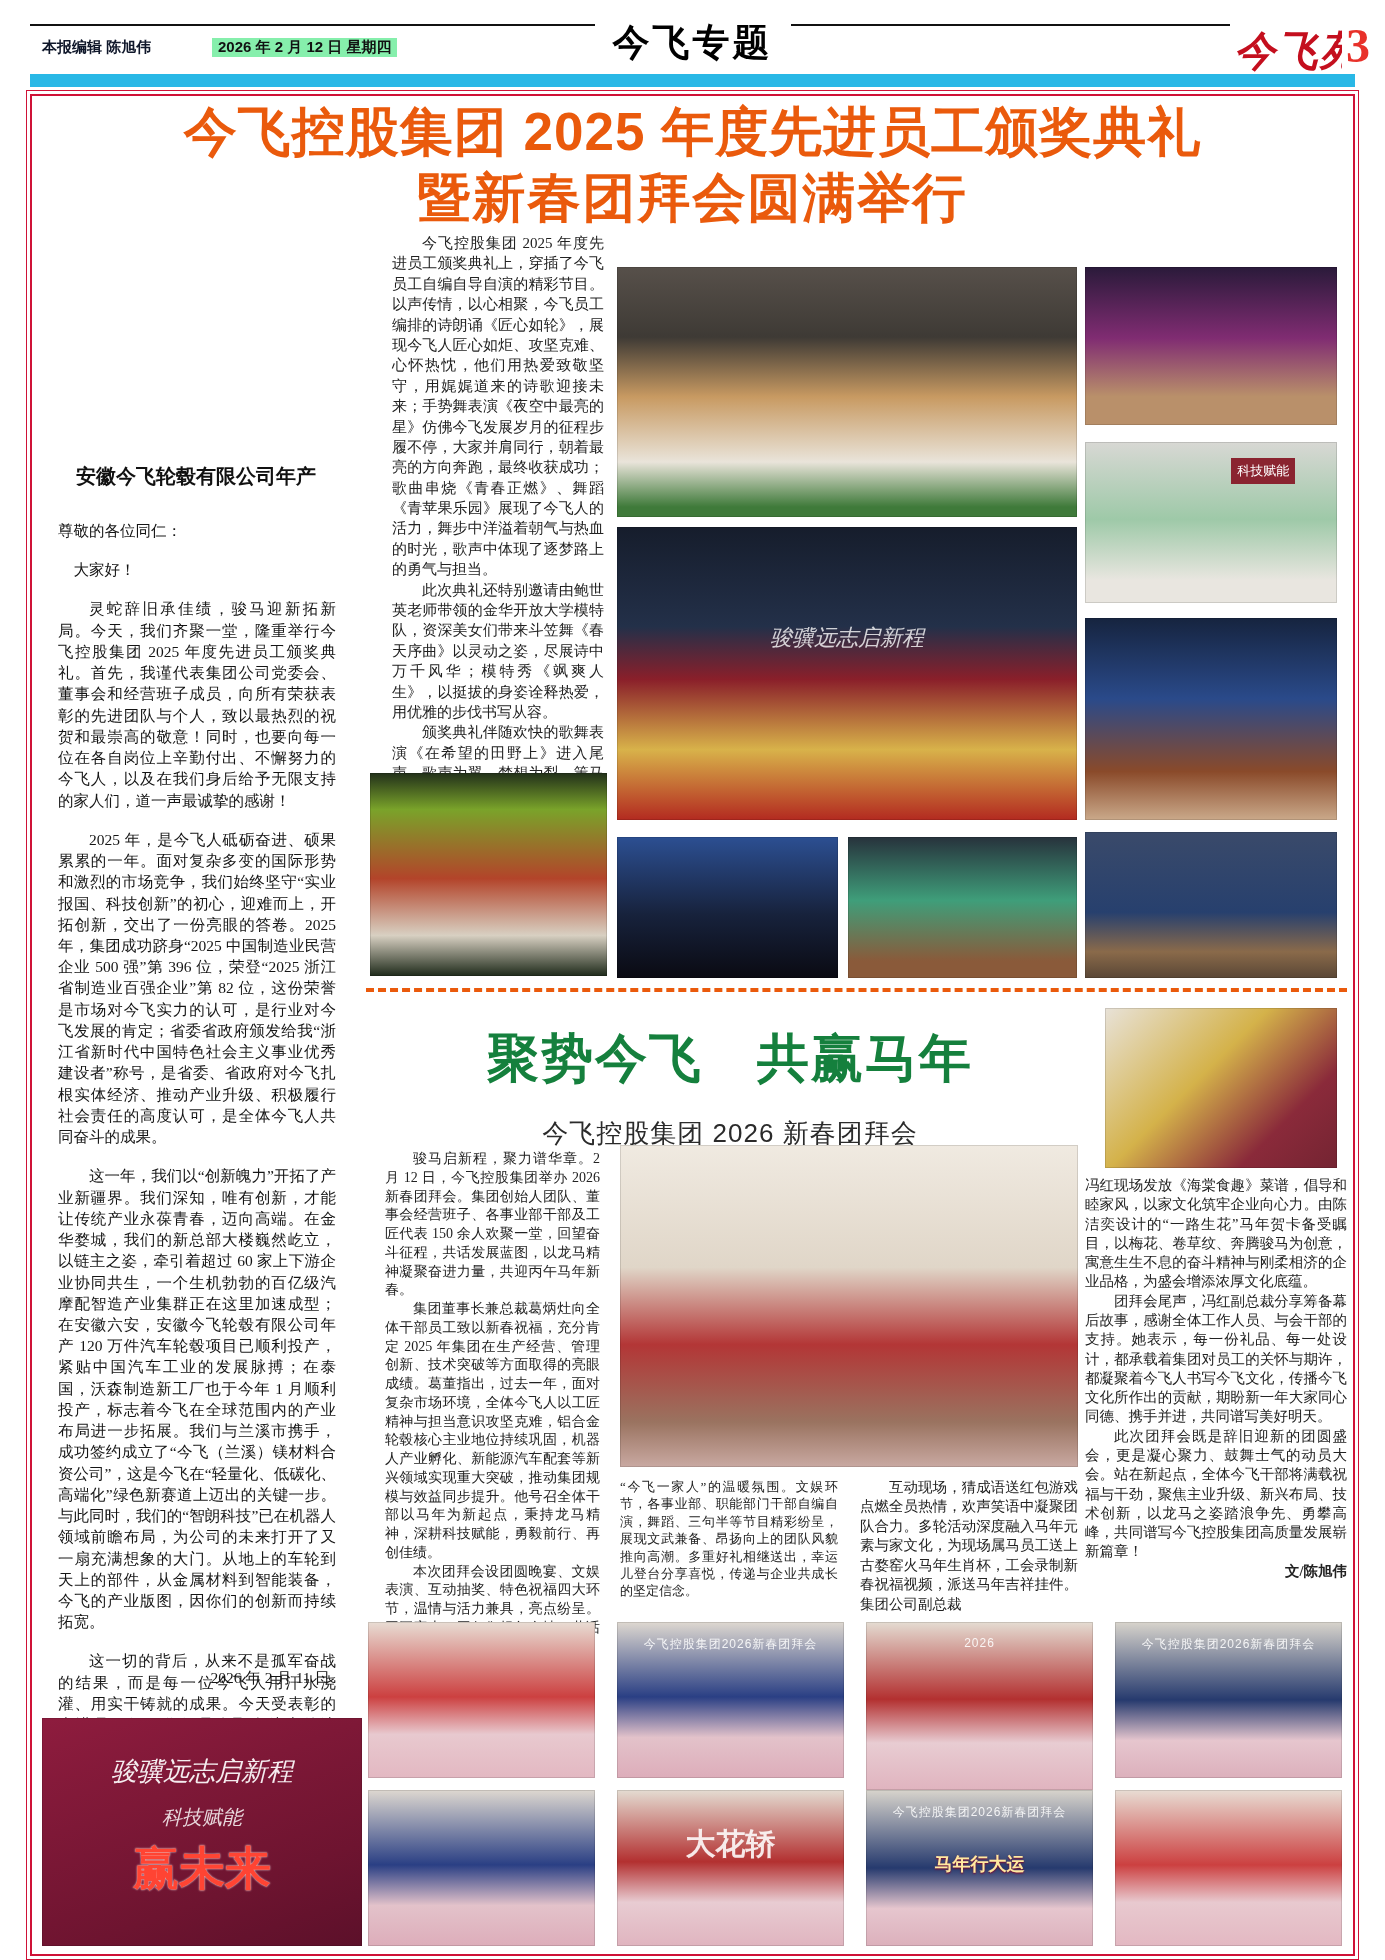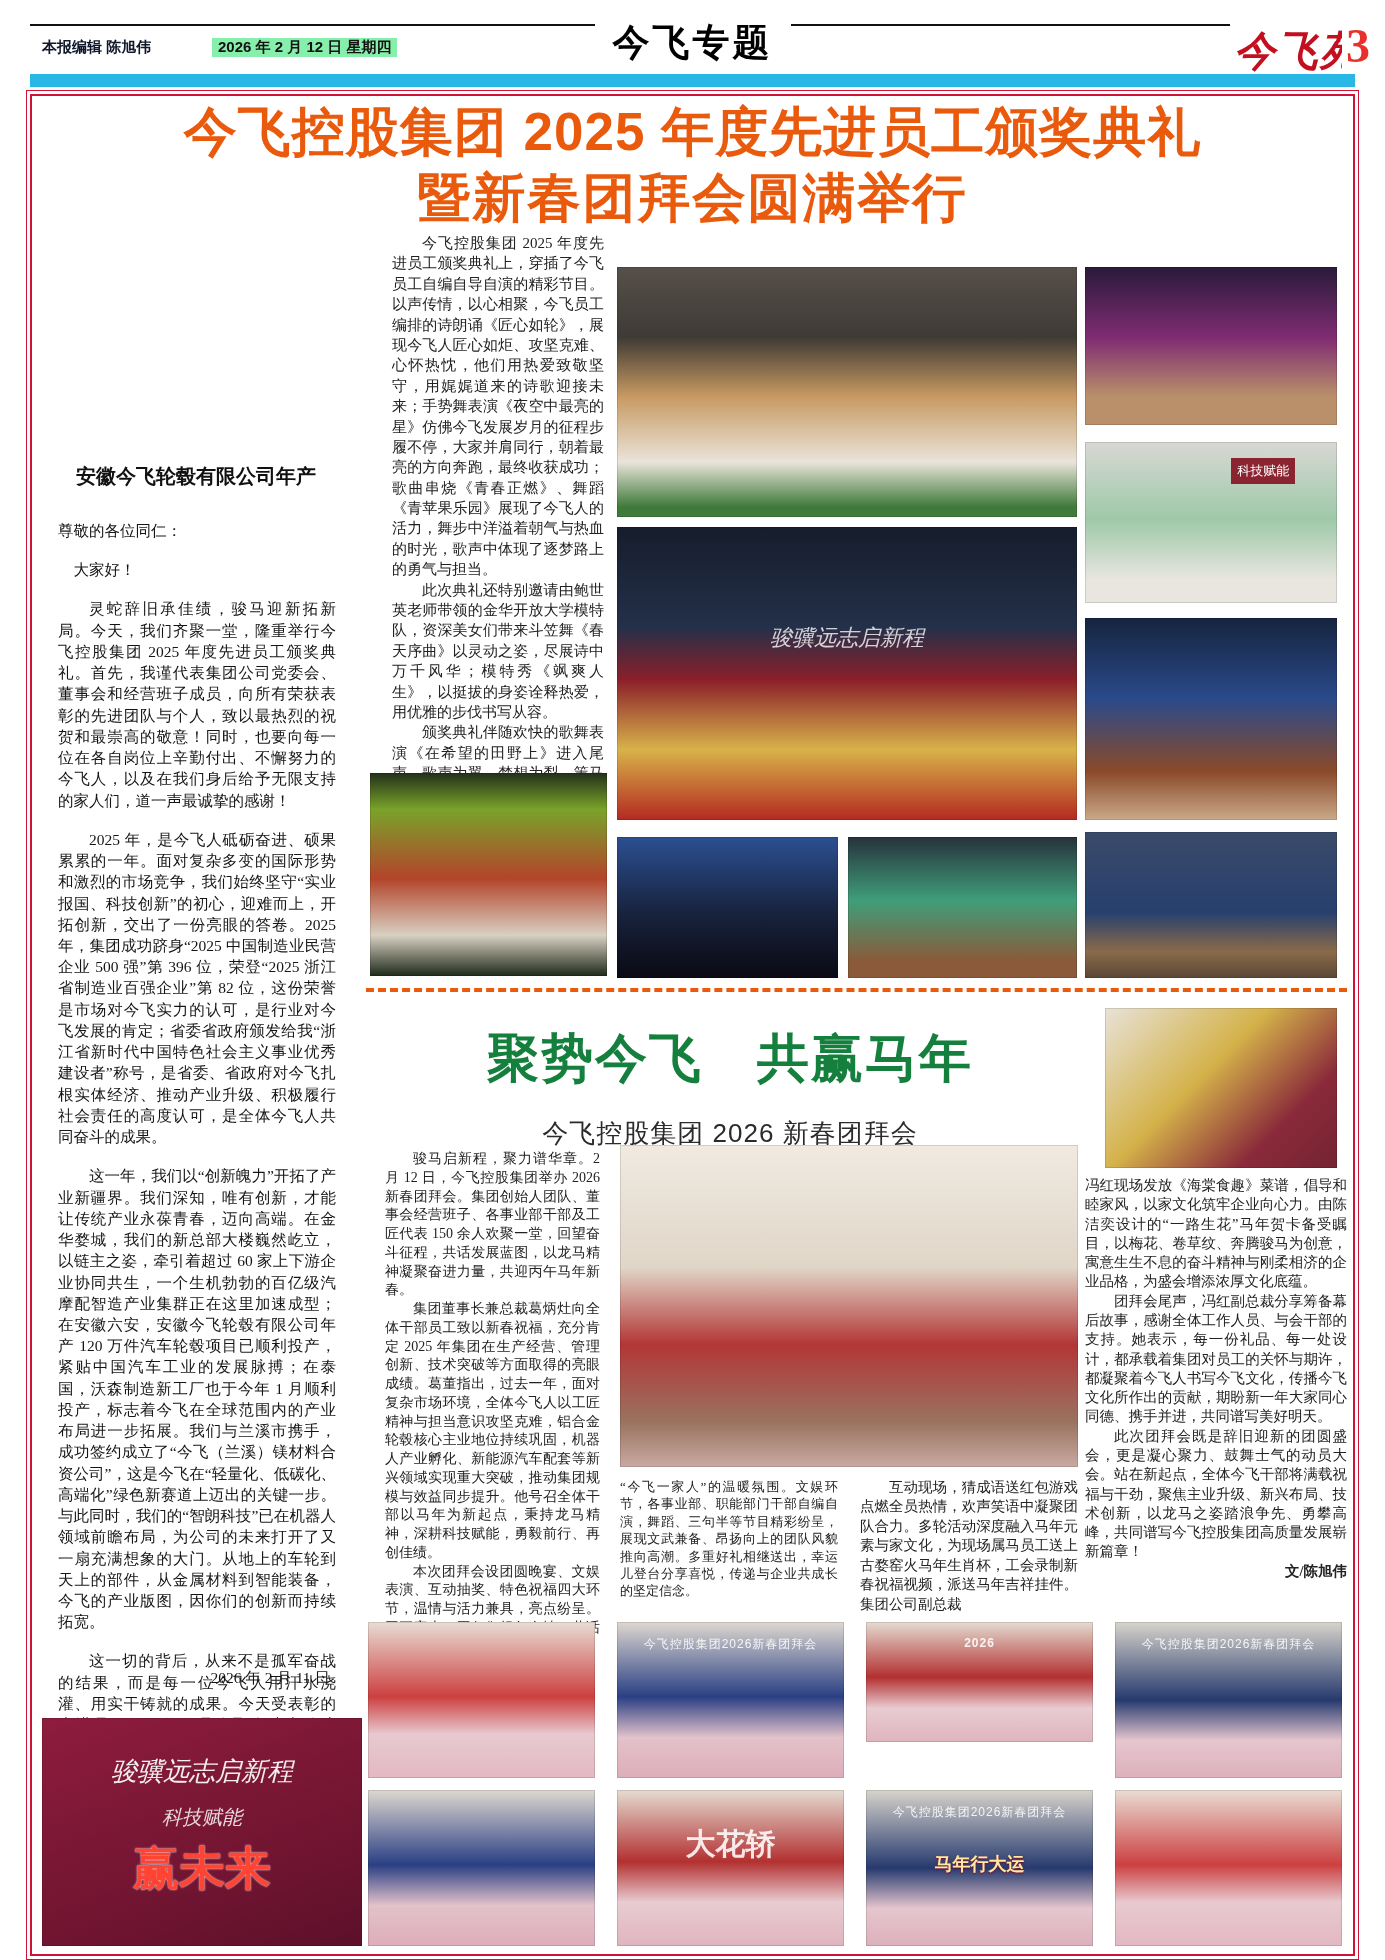--- a/index.html
+++ b/index.html
@@ -166,21 +166,21 @@
     <p class="noind">冯红现场发放《海棠食趣》菜谱，倡导和睦家风，以家文化筑牢企业向心力。由陈洁奕设计的“一路生花”马年贺卡备受瞩目，以梅花、卷草纹、奔腾骏马为创意，寓意生生不息的奋斗精神与刚柔相济的企业品格，为盛会增添浓厚文化底蕴。</p>
     <p>团拜会尾声，冯红副总裁分享筹备幕后故事，感谢全体工作人员、与会干部的支持。她表示，每一份礼品、每一处设计，都承载着集团对员工的关怀与期许，都凝聚着今飞人书写今飞文化，传播今飞文化所作出的贡献，期盼新一年大家同心同德、携手并进，共同谱写美好明天。</p>
     <p>此次团拜会既是辞旧迎新的团圆盛会，更是凝心聚力、鼓舞士气的动员大会。站在新起点，全体今飞干部将满载祝福与干劲，聚焦主业升级、新兴布局、技术创新，以龙马之姿踏浪争先、勇攀高峰，共同谱写今飞控股集团高质量发展崭新篇章！</p>
     <p class="byline">文/陈旭伟</p>
   </div>
 
   <div class="abs photo pink1" style="left:368px;top:1622px;width:227px;height:156px;"></div>
   <div class="abs photo pink2" style="left:617px;top:1622px;width:227px;height:156px;">
     <span class="ph-label scr-txt">今飞控股集团2026新春团拜会</span>
   </div>
-  <div class="abs photo pink3" style="left:866px;top:1622px;width:227px;height:120px;font-weight:bold;">
+  <div class="abs photo pink3" style="left:866px;top:1622px;width:227px;height:168px;">
     <span class="ph-label scr-txt">2026</span>
   </div>
   <div class="abs photo pink4" style="left:1115px;top:1622px;width:227px;height:156px;">
     <span class="ph-label scr-txt">今飞控股集团2026新春团拜会</span>
   </div>
 
   <div class="abs photo pink2" style="left:368px;top:1790px;width:227px;height:156px;"></div>
   <div class="abs photo pink3" style="left:617px;top:1790px;width:227px;height:156px;">
     <span class="ph-label scr-big">大花轿</span>
   </div>

